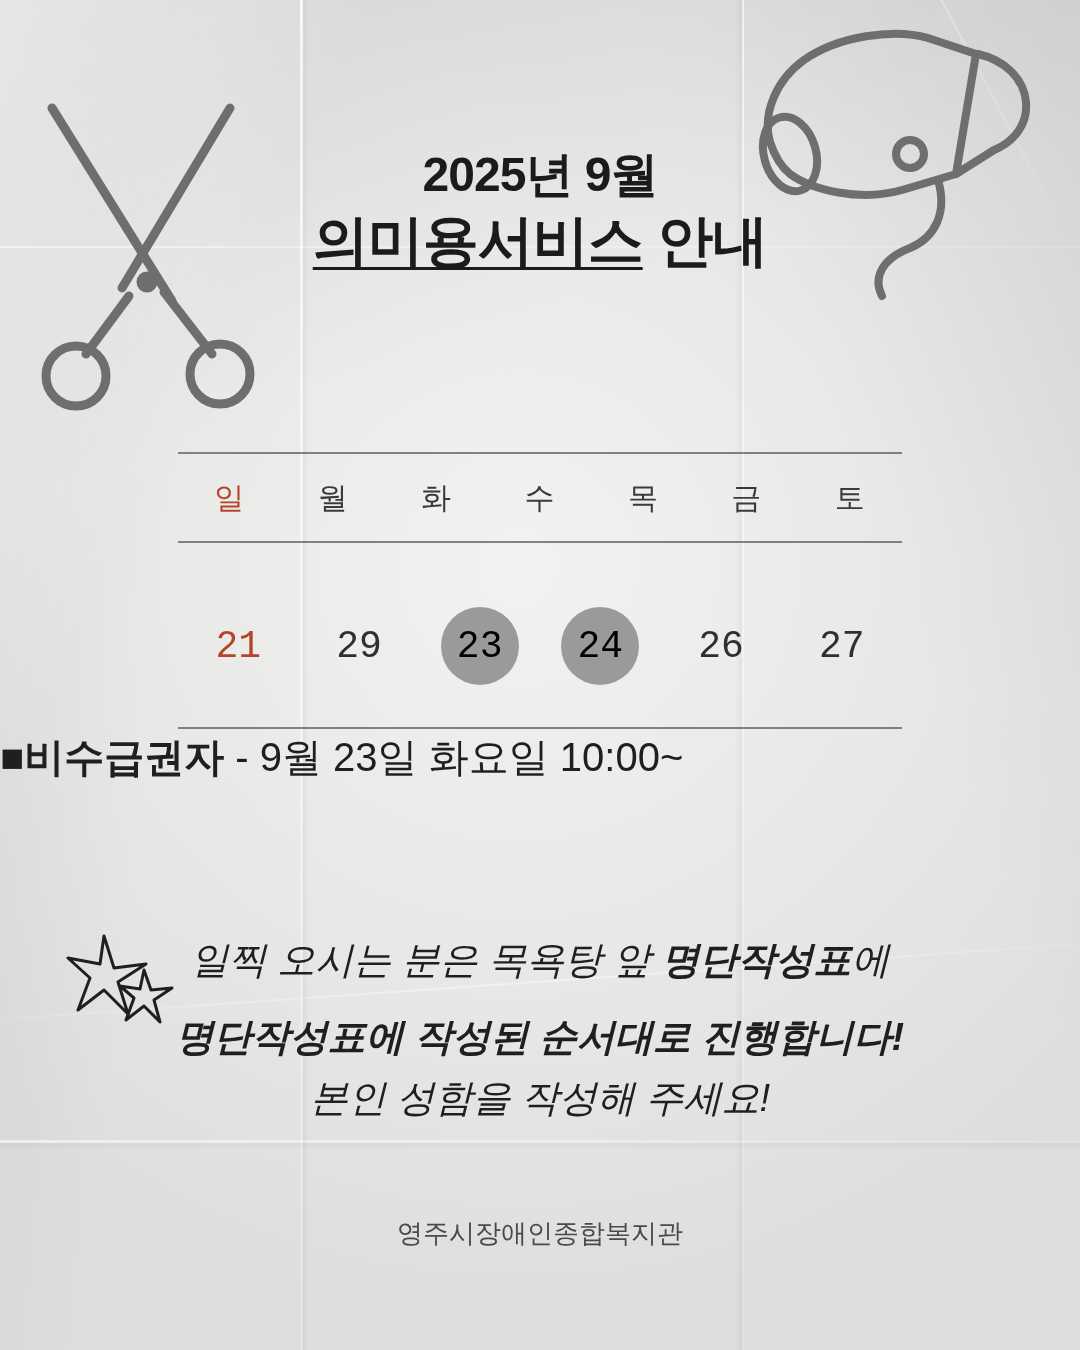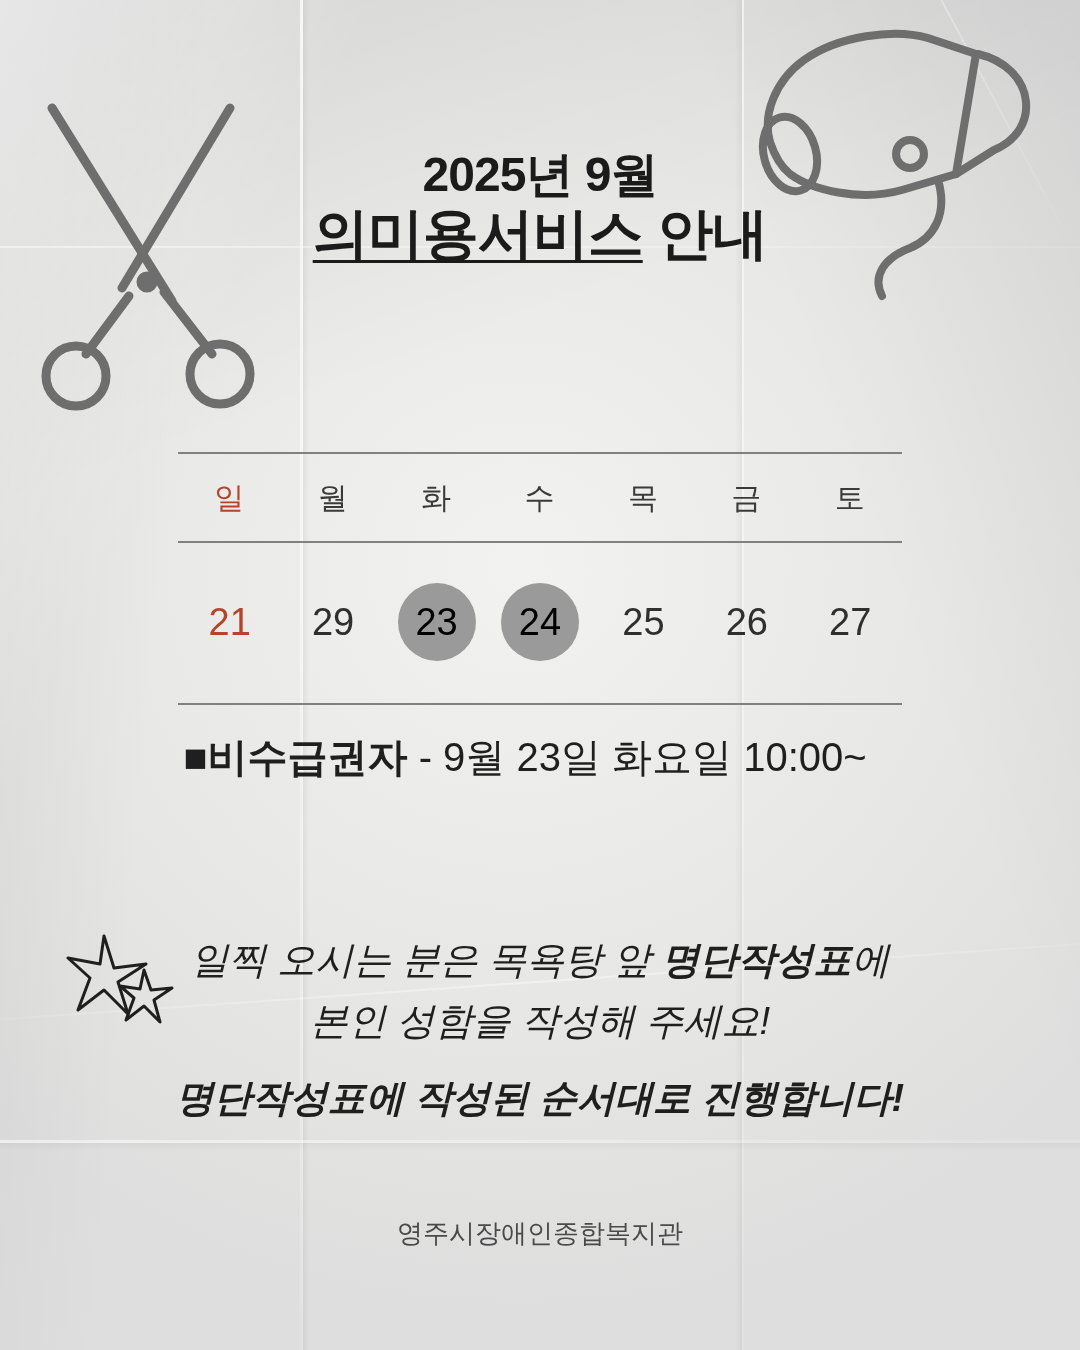--- a/index.html
+++ b/index.html
@@ -65,21 +65,21 @@
     text-align: center;
   }
   .title-line1 {
     font-size: 48px;
     font-weight: bold;
     color: #1b1b1b;
     letter-spacing: -1px;
     line-height: 1.12;
   }
   .title-line2 {
-    margin-top: 1px;
+    margin-top: 8px;
     font-size: 56px;
     font-weight: bold;
     color: #1b1b1b;
     letter-spacing: -1px;
     line-height: 1.12;
   }
   .underline-seg {
     text-decoration: underline;
     text-underline-offset: 7px;
     text-decoration-thickness: 3px;
@@ -103,21 +103,21 @@
     flex: 1 1 0;
     text-align: center;
   }
   .dow-row { padding: 24px 0 22px; }
   .dow {
     font-size: 30px;
     color: #3a3a3a;
     letter-spacing: 1px;
   }
   .dow.sunday { color: #b4452c; }
-  .date-row { padding: 40px 0 42px; }
+  .date-row { padding: 64px 0 42px; font-family: Liberation Mono, monospace; }
   .date-num {
     display: inline-flex;
     align-items: center;
     justify-content: center;
     width: 78px;
     height: 78px;
     border-radius: 50%;
     font-size: 38px;
     color: #2f2f2f;
   }
@@ -125,21 +125,21 @@
   .date-num.marked {
     background: #9a9a9a;
     color: #000000;
   }
 
   .notices {
     position: absolute;
     left: 0;
     top: 726px;
     width: 1050px;
-    text-align: center;
+    text-align: left;
   }
   .notice-line {
     font-size: 40px;
     color: #1f1f1f;
     line-height: 1.55;
     white-space: nowrap;
   }
   .notice-line .lead {
     font-weight: bold;
   }
@@ -256,38 +256,35 @@
       <div class="cal-cell">
         <span class="date-num">29</span>
       </div>
       <div class="cal-cell">
         <span class="date-num marked">23</span>
       </div>
       <div class="cal-cell">
         <span class="date-num marked">24</span>
       </div>
       <div class="cal-cell">
-        <span class="date-num">25</span>
-      </div>
-      <div class="cal-cell">
         <span class="date-num">26</span>
       </div>
       <div class="cal-cell">
         <span class="date-num">27</span>
       </div>
     </div>
 
     <div class="cal-rule"></div>
   </div>
 
   <div class="notices">
     <div class="notice-line"><span>■</span><span class="lead">비수급권자</span><span> - 9월 23일 화요일 10:00~</span></div>
   </div>
 
   <div class="guide">
     <div class="guide-line"><span>일찍 오시는 분은 목욕탕 앞 </span><span class="strong">명단작성표</span><span>에</span></div>
+    <div class="guide-line bold-line">명단작성표에 작성된 순서대로 진행합니다!</div>
     <div class="guide-line">본인 성함을 작성해 주세요!</div>
-    <div class="guide-line bold-line">명단작성표에 작성된 순서대로 진행합니다!</div>
   </div>
 
   <div class="footer">영주시장애인종합복지관</div>
 
 </div>
 
 </body></html>

